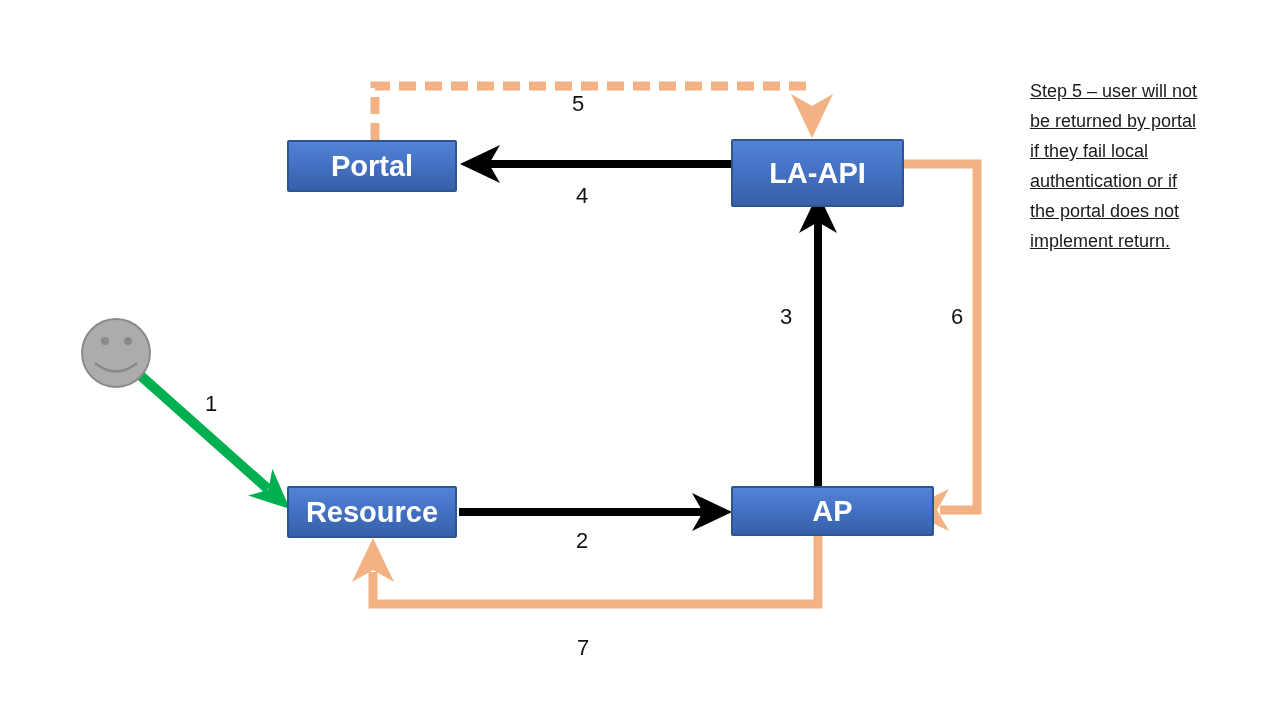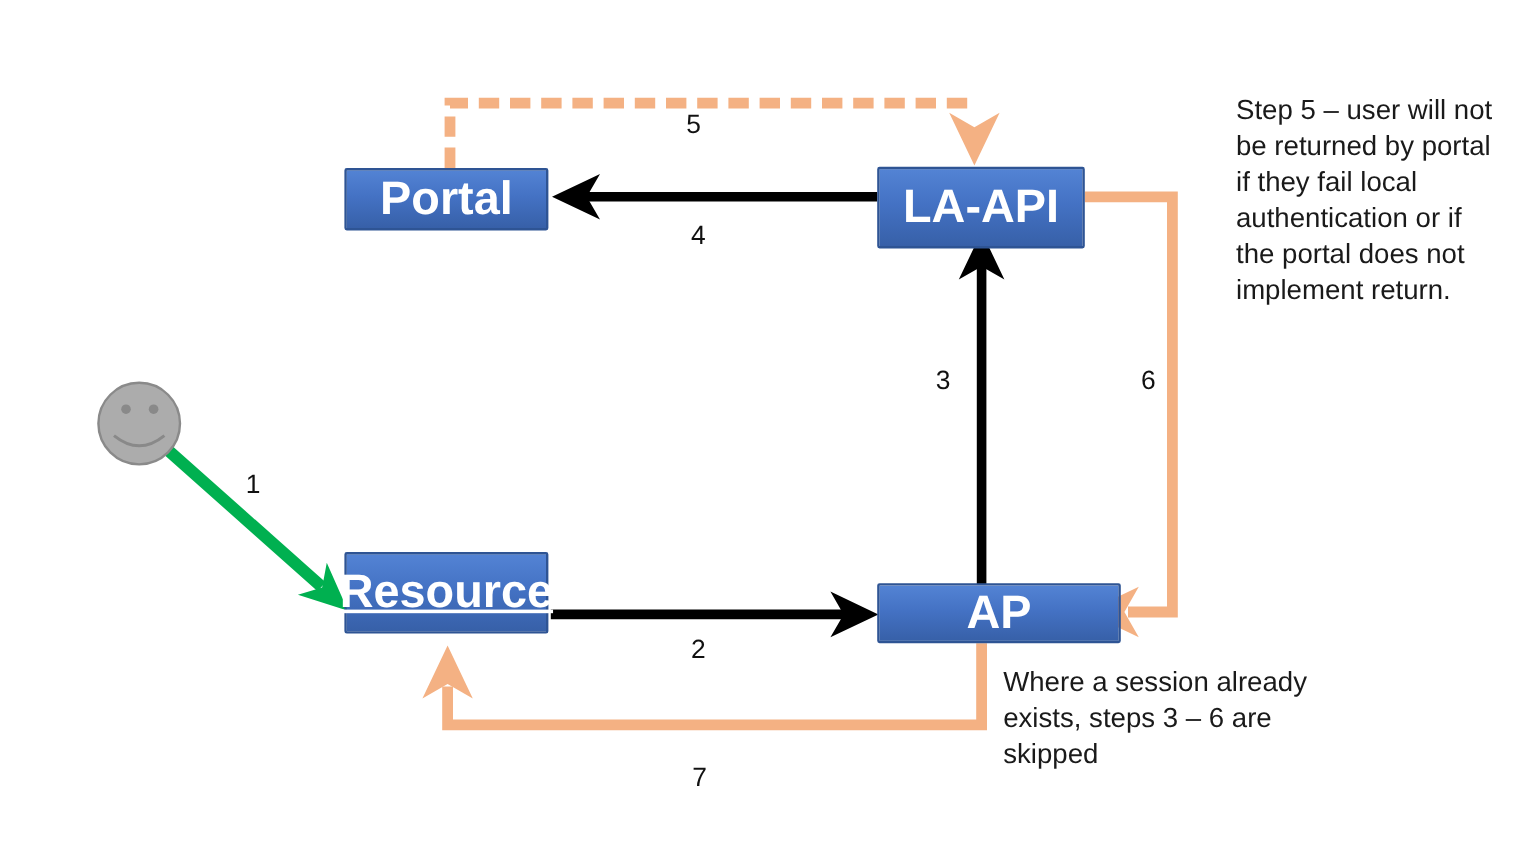--- a/index.html
+++ b/index.html
@@ -25,43 +25,44 @@
     position: absolute;
     z-index: 2;
     display: flex;
     align-items: center;
     justify-content: center;
     background: linear-gradient(to bottom, #5383d4 0%, #4472c4 45%, #3760a8 100%);
     border: 2px solid #2e5494;
     border-radius: 2px;
     color: #ffffff;
     font-weight: bold;
-    font-size: 39px;
+    font-size: 29px;
     box-sizing: border-box;
   }
   .node-portal   { left: 287px; top: 140px; width: 170px; height: 52px; }
   .node-la-api   { left: 731px; top: 139px; width: 173px; height: 68px; }
-  .node-resource { left: 287px; top: 460px; width: 170px; height: 68px; text-decoration: underline; }
+  .node-resource { left: 287px; top: 486px; width: 170px; height: 52px; }
   .node-ap       { left: 731px; top: 486px; width: 203px; height: 50px; }
 
   .step-num {
     position: absolute;
     z-index: 3;
     transform: translate(-50%, -50%);
     font-size: 22px;
     color: #111111;
     white-space: nowrap;
   }
   .note {
     position: absolute;
     z-index: 3;
-    font-size: 23px;
+    font-size: 18px;
     line-height: 30px;
     color: #1a1a1a;
     white-space: pre-line;
+    text-decoration: underline;
   }
   .note-step5   { left: 1030px; top: 76px;  width: 245px; text-align: left; }
   .note-session { left: 836px;  top: 553px; width: 255px; text-align: left; }
   .note-nosession { right: 478px; top: 331px; width: 230px; text-align: right; }
 </style>
 </head>
 <body>
 
 <div class="stage">
 
@@ -130,17 +131,14 @@
   <span class="step-num" style="left:578px; top:104px;">5</span>
   <span class="step-num" style="left:957px; top:317px;">6</span>
   <span class="step-num" style="left:583px; top:648px;">7</span>
 
   <div class="note note-step5">Step 5 – user will not
 be returned by portal
 if they fail local
 authentication or if
 the portal does not
 implement return.</div>
-  <div class="note note-session">Where a session already
-exists, steps 3 – 6 are
-skipped</div>
 
 </div>
 
 </body></html>

